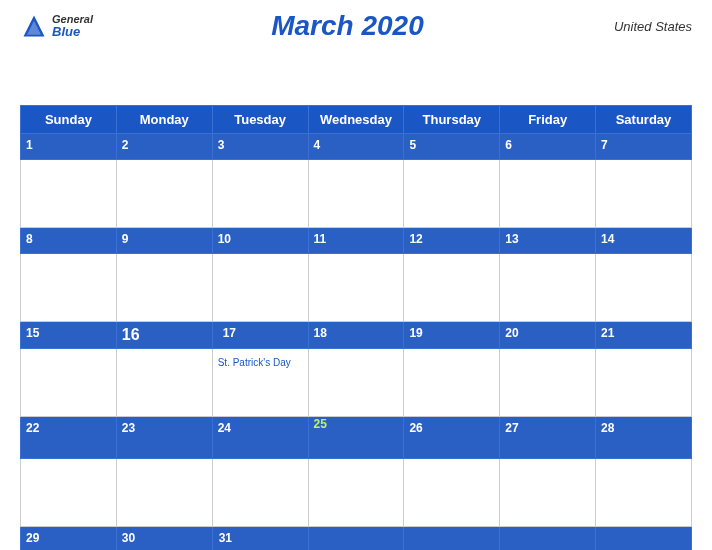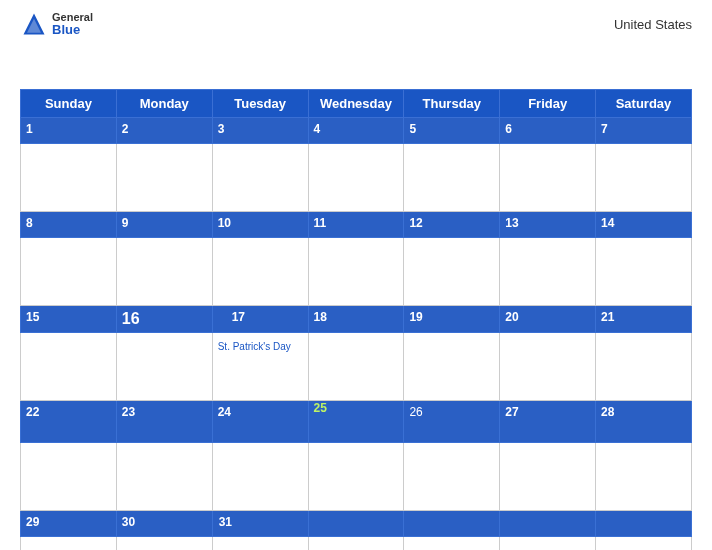--- a/index.html
+++ b/index.html
@@ -9,23 +9,24 @@
       width: 712px;
       height: 550px;
       display: flex;
       flex-direction: column;
       align-items: center;
       padding: 10px 20px 10px 20px;
     }
     .header-top {
       width: 100%;
       display: flex;
-      justify-content: space-between;
+      justify-content: center;
       align-items: center;
-      margin-bottom: 8px;
+      margin-bottom: 20px;
+      font-style: italic;
     }
     .logo {
       display: flex;
       align-items: center;
       gap: 4px;
     }
     .logo-text {
       display: flex;
       flex-direction: column;
       line-height: 1;
@@ -87,20 +88,21 @@
   <div class="logo">
     <svg class="logo-icon" viewBox="0 0 32 32" xmlns="http://www.w3.org/2000/svg">
       <polygon points="16,4 28,28 4,28" fill="#1a56c4"></polygon>
       <polygon points="16,10 24,26 8,26" fill="#fff" opacity="0.3"></polygon>
     </svg>
     <div class="logo-text">
       <span class="logo-general">General</span>
       <span class="logo-blue">Blue</span>
     </div>
   </div>
+  <div class="calendar-title">March 2020</div>
   <div class="country-label">United States</div>
 </div>
 
 <table class="calendar">
   <thead>
     <tr>
       <th>Sunday</th>
       <th>Monday</th>
       <th>Tuesday</th>
       <th>Wednesday</th>
@@ -142,41 +144,41 @@
         <td style="background-color: rgb(255, 255, 255); height: 68px; vertical-align: top; padding: 3px 5px; border: 1px solid rgb(204, 204, 204);"></td>
         <td style="background-color: rgb(255, 255, 255); height: 68px; vertical-align: top; padding: 3px 5px; border: 1px solid rgb(204, 204, 204);"></td>
         <td style="background-color: rgb(255, 255, 255); height: 68px; vertical-align: top; padding: 3px 5px; border: 1px solid rgb(204, 204, 204);"></td>
         <td style="background-color: rgb(255, 255, 255); height: 68px; vertical-align: top; padding: 3px 5px; border: 1px solid rgb(204, 204, 204);"></td>
         <td style="background-color: rgb(255, 255, 255); height: 68px; vertical-align: top; padding: 3px 5px; border: 1px solid rgb(204, 204, 204);"></td>
         <td style="background-color: rgb(255, 255, 255); height: 68px; vertical-align: top; padding: 3px 5px; border: 1px solid rgb(204, 204, 204);"></td>
       </tr>
       <tr>
         <td style="background-color: rgb(42, 95, 196); color: rgb(255, 255, 255); font-size: 12px; font-weight: bold; height: 26px; vertical-align: top; padding: 4px 5px; border: 1px solid rgb(58, 112, 212);">15</td>
         <td style="background-color: rgb(42, 95, 196); color: rgb(255, 255, 255); font-size: 16px; font-weight: bold; height: 26px; vertical-align: top; padding: 4px 5px; border: 1px solid rgb(58, 112, 212);">16</td>
-        <td style="background-color: rgb(42, 95, 196); color: rgb(255, 255, 255); font-size: 12px; font-weight: bold; height: 26px; vertical-align: top; padding: 4px 19px; border: 1px solid rgb(58, 112, 212);">17</td>
+        <td style="background-color: rgb(42, 95, 196); color: rgb(255, 255, 255); font-size: 12px; font-weight: bold; height: 26px; vertical-align: top; padding: 4px 10px; border: 1px solid rgb(58, 112, 212);">17</td>
         <td style="background-color: rgb(42, 95, 196); color: rgb(255, 255, 255); font-size: 12px; font-weight: bold; height: 26px; vertical-align: top; padding: 4px 5px; border: 1px solid rgb(58, 112, 212);">18</td>
         <td style="background-color: rgb(42, 95, 196); color: rgb(255, 255, 255); font-size: 12px; font-weight: bold; height: 26px; vertical-align: top; padding: 4px 5px; border: 1px solid rgb(58, 112, 212);">19</td>
         <td style="background-color: rgb(42, 95, 196); color: rgb(255, 255, 255); font-size: 12px; font-weight: bold; height: 26px; vertical-align: top; padding: 4px 5px; border: 1px solid rgb(58, 112, 212);">20</td>
         <td style="background-color: rgb(42, 95, 196); color: rgb(255, 255, 255); font-size: 12px; font-weight: bold; height: 26px; vertical-align: top; padding: 4px 5px; border: 1px solid rgb(58, 112, 212);">21</td>
       </tr>
       <tr>
         <td style="background-color: rgb(255, 255, 255); height: 68px; vertical-align: top; padding: 3px 5px; border: 1px solid rgb(204, 204, 204);"></td>
         <td style="background-color: rgb(255, 255, 255); height: 68px; vertical-align: top; padding: 3px 5px; border: 1px solid rgb(204, 204, 204);"></td>
         <td style="background-color: rgb(255, 255, 255); height: 68px; vertical-align: top; padding: 3px 5px; border: 1px solid rgb(204, 204, 204);"><span style="font-size: 10px; color: rgb(26, 86, 196);">St. Patrick's Day</span></td>
         <td style="background-color: rgb(255, 255, 255); height: 68px; vertical-align: top; padding: 3px 5px; border: 1px solid rgb(204, 204, 204);"></td>
         <td style="background-color: rgb(255, 255, 255); height: 68px; vertical-align: top; padding: 3px 5px; border: 1px solid rgb(204, 204, 204);"></td>
         <td style="background-color: rgb(255, 255, 255); height: 68px; vertical-align: top; padding: 3px 5px; border: 1px solid rgb(204, 204, 204);"></td>
         <td style="background-color: rgb(255, 255, 255); height: 68px; vertical-align: top; padding: 3px 5px; border: 1px solid rgb(204, 204, 204);"></td>
       </tr>
       <tr>
         <td style="background-color: rgb(42, 95, 196); color: rgb(255, 255, 255); font-size: 12px; font-weight: bold; height: 42px; vertical-align: top; padding: 4px 5px; border: 1px solid rgb(58, 112, 212);">22</td>
         <td style="background-color: rgb(42, 95, 196); color: rgb(255, 255, 255); font-size: 12px; font-weight: bold; height: 26px; vertical-align: top; padding: 4px 5px; border: 1px solid rgb(58, 112, 212);">23</td>
         <td style="background-color: rgb(42, 95, 196); color: rgb(255, 255, 255); font-size: 12px; font-weight: bold; height: 26px; vertical-align: top; padding: 4px 5px; border: 1px solid rgb(58, 112, 212);">24</td>
         <td style="background-color: rgb(42, 95, 196); color: #bef264; font-size: 12px; font-weight: bold; height: 18px; vertical-align: top; padding: 0 5px; border: 1px solid rgb(58, 112, 212);">25</td>
-        <td style="background-color: rgb(42, 95, 196); color: rgb(255, 255, 255); font-size: 12px; font-weight: normal; height: 26px; vertical-align: top; padding: 4px 5px; border: 1px solid rgb(58, 112, 212);">26</td>
+        <td style="background-color: rgb(42, 95, 196); color: rgb(255, 255, 255); font-size: 12px; font-weight: bold; height: 26px; vertical-align: top; padding: 4px 5px; border: 1px solid rgb(58, 112, 212);">26</td>
         <td style="background-color: rgb(42, 95, 196); color: rgb(255, 255, 255); font-size: 12px; font-weight: bold; height: 26px; vertical-align: top; padding: 4px 5px; border: 1px solid rgb(58, 112, 212);">27</td>
         <td style="background-color: rgb(42, 95, 196); color: rgb(255, 255, 255); font-size: 12px; font-weight: bold; height: 26px; vertical-align: top; padding: 4px 5px; border: 1px solid rgb(58, 112, 212);">28</td>
       </tr>
       <tr>
         <td style="background-color: rgb(255, 255, 255); height: 68px; vertical-align: top; padding: 3px 5px; border: 1px solid rgb(204, 204, 204);"></td>
         <td style="background-color: rgb(255, 255, 255); height: 68px; vertical-align: top; padding: 3px 5px; border: 1px solid rgb(204, 204, 204);"></td>
         <td style="background-color: rgb(255, 255, 255); height: 68px; vertical-align: top; padding: 3px 5px; border: 1px solid rgb(204, 204, 204);"></td>
         <td style="background-color: rgb(255, 255, 255); height: 68px; vertical-align: top; padding: 3px 5px; border: 1px solid rgb(204, 204, 204);"></td>
         <td style="background-color: rgb(255, 255, 255); height: 68px; vertical-align: top; padding: 3px 5px; border: 1px solid rgb(204, 204, 204);"></td>
         <td style="background-color: rgb(255, 255, 255); height: 68px; vertical-align: top; padding: 3px 5px; border: 1px solid rgb(204, 204, 204);"></td>

